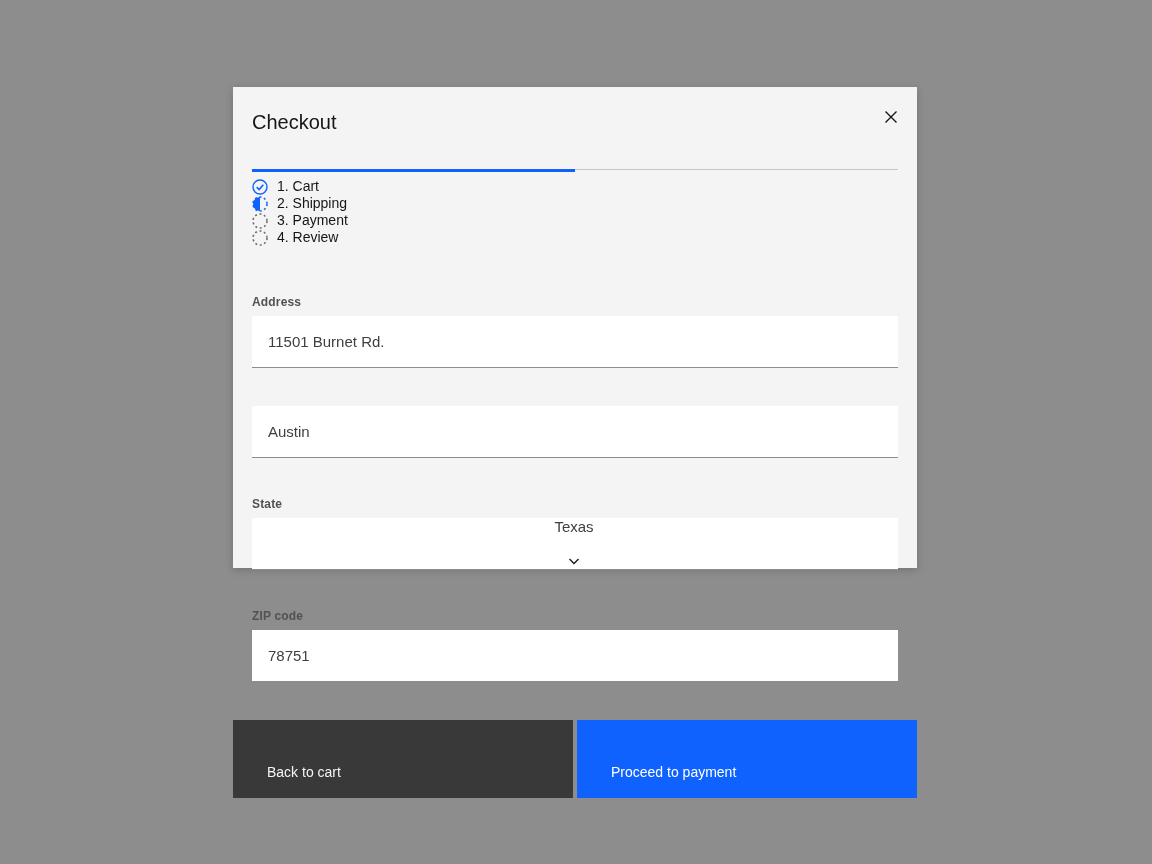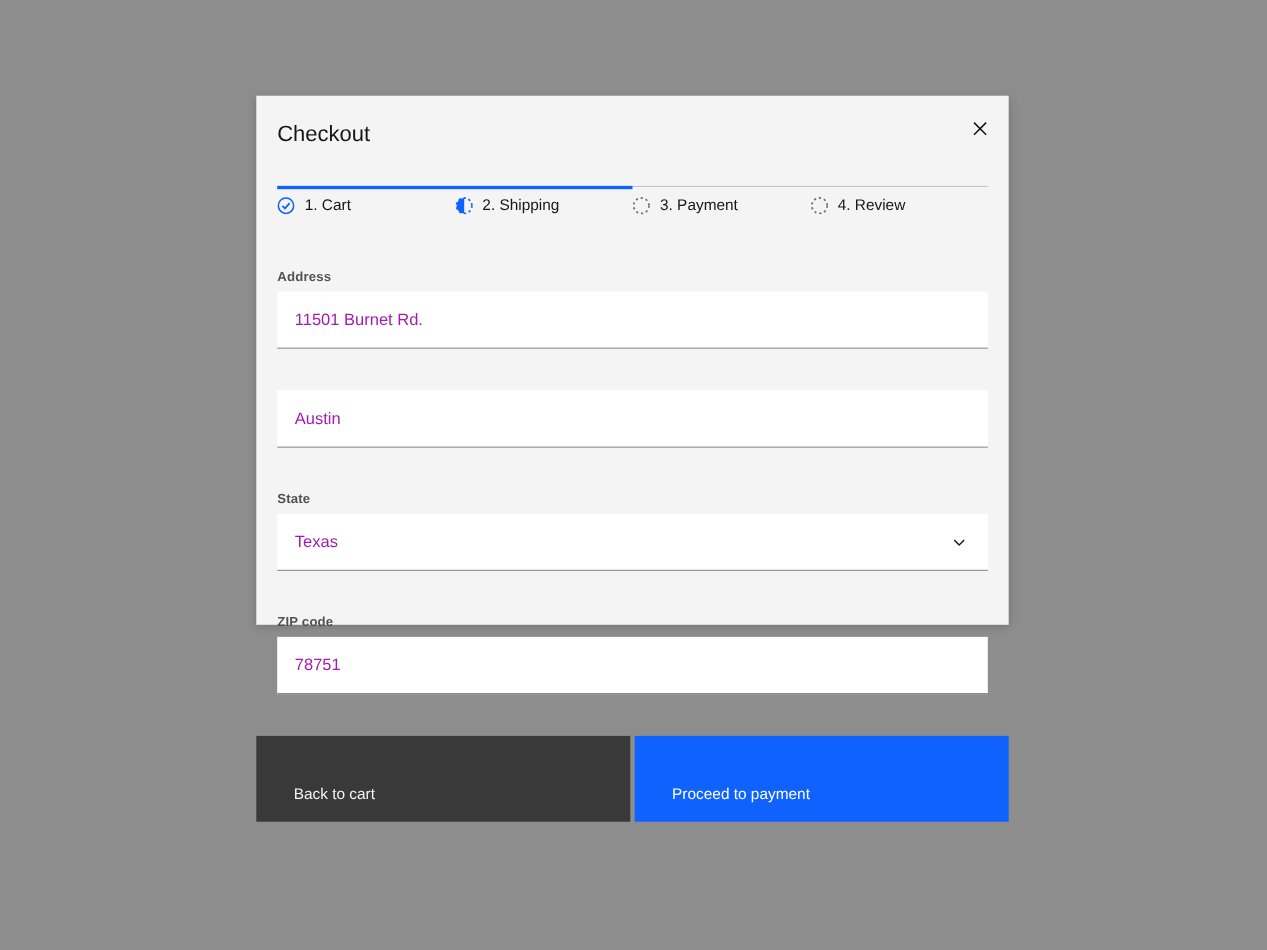--- a/index.html
+++ b/index.html
@@ -23,40 +23,40 @@
   .close-btn {
     position: absolute; top: 10px; right: 6px;
     width: 40px; height: 40px;
     background: transparent; border: none; cursor: pointer;
     display: flex; align-items: center; justify-content: center;
   }
   .close-btn svg { display: block; }
   .progress-track { position: relative; margin: 34px 19px 0 19px; height: 3px; }
   .progress-track .track-line { position: absolute; left: 0; top: 0; width: 100%; height: 1px; background: #c6c6c6; }
   .progress-track .track-fill { position: absolute; left: 0; top: 0; height: 3px; width: 50%; background: #0f62fe; }
-  .steps { display: flex; margin: 9px 19px 0 19px; }
+  .steps { display: flex; margin: 9px 19px 0 19px; flex-direction: column; }
   .step { width: 162px; display: flex; align-items: center; cursor: pointer; }
   .step .icon { width: 16px; height: 16px; margin-right: 9px; flex: 0 0 auto; }
   .step .icon svg { display: block; }
   .step-label { font-size: 14px; color: #161616; line-height: 17px; }
   .form { padding: 48px 19px 0 19px; flex: 1 1 auto; }
   .field-group { margin-bottom: 38px; }
   .field-label { display: block; font-size: 12px; color: #525252; letter-spacing: 0.16px; line-height: 16px; margin-bottom: 6px; font-weight: bold; }
   .text-input, .select-input {
     width: 100%; height: 52px;
     background: #ffffff;
     border: none; border-bottom: 1px solid #8d8d8d;
     font-family: "Liberation Sans", sans-serif;
-    font-size: 15px; color: #a21caf;
+    font-size: 15px; color: #404040;
     padding: 0 16px;
     outline: none;
   }
   .select-input {
     display: flex; align-items: center; justify-content: space-between;
-    cursor: pointer; padding-right: 18px;
+    cursor: pointer; padding-right: 18px; flex-direction: column;
   }
   .select-input svg { display: block; flex: 0 0 auto; }
   .modal-footer { flex: 0 0 auto; display: flex; height: 78px; margin-top: auto; }
   .footer-btn {
     flex: 1 1 0; height: 100%;
     border: none; cursor: pointer;
     font-family: "Liberation Sans", sans-serif;
     font-size: 14px; text-align: left;
     padding: 26px 16px 0 34px;
     line-height: 18px;

